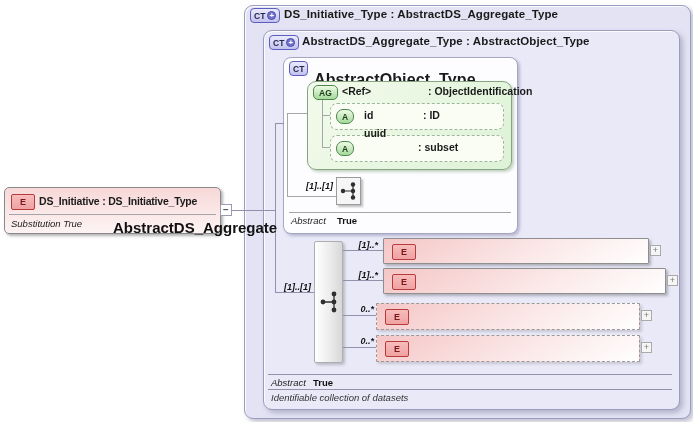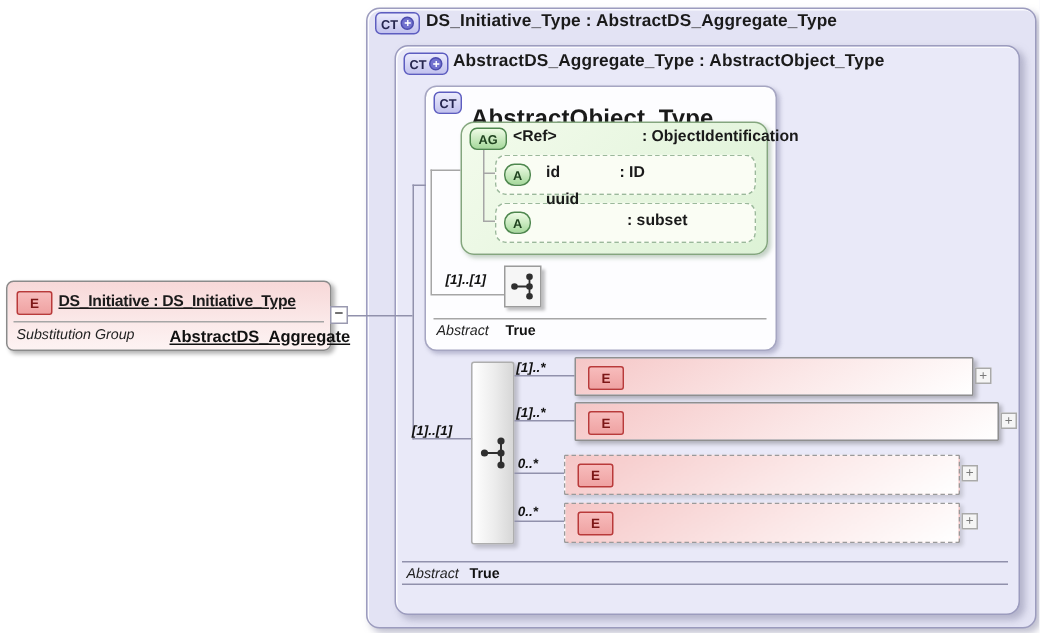--- a/index.html
+++ b/index.html
@@ -33,29 +33,29 @@
            background:linear-gradient(#f7bcbc,#efa2a2);color:#7d1717;font-size:9px;font-weight:bold;
            display:flex;align-items:center;justify-content:center;}
   .badge-gr{position:absolute;height:13px;border:1px solid #4e874e;border-radius:7px;padding:0 5px;
             background:linear-gradient(#eefbe5,#a6d99c);color:#1f421f;font-size:8.5px;font-weight:bold;
             display:inline-flex;align-items:center;}
   
   .ebox{position:absolute;border:1px solid #8f8f8f;border-radius:1px;
         background:linear-gradient(150deg,#f5c6c6 0%,#fbe7e7 55%,#ffffff 100%);
         box-shadow:2px 2px 3px rgba(0,0,0,.25);}
   .ebox.optional{border:1px dashed #9a9a9a;box-shadow:2px 2px 3px rgba(0,0,0,.15);}
-  .elabel{position:absolute;left:40px;top:0;font-size:10.5px;font-weight:bold;letter-spacing:-.2px;white-space:pre;text-decoration:underline;}
+  .elabel{position:absolute;left:40px;top:0;font-size:10.5px;font-weight:bold;letter-spacing:-.2px;white-space:pre;}
   .leftbox{position:absolute;border:1px solid #8a8a8a;border-radius:5px;
            background:linear-gradient(180deg,#f7d8d8 0%,#fbe9e9 60%,#fdf3f3 100%);
            box-shadow:2px 2px 3px rgba(0,0,0,.3);}
   
   .ital{position:absolute;font-style:italic;font-size:9.5px;color:#222;white-space:pre;}
   .bval{position:absolute;font-weight:bold;font-size:9.5px;color:#111;white-space:pre;}
   .card{position:absolute;font-style:italic;font-weight:bold;font-size:9px;color:#111;
-        text-align:center;white-space:pre;}
+        text-align:right;white-space:pre;}
   .attrname{position:absolute;font-weight:bold;font-size:10.5px;white-space:pre;}
   
   .toggle{position:absolute;width:12px;height:12px;background:#fff;border:1px solid #9a9ab0;
           box-sizing:border-box;color:#555;font-size:10px;line-height:9px;text-align:center;font-weight:bold;}
   .plusbtn{position:absolute;width:11px;height:11px;background:#f5f5f5;border:1px solid #a9a9a9;
            box-sizing:border-box;color:#7a7a7a;font-size:9px;line-height:8px;text-align:center;}
   .seqicon{position:absolute;width:25px;height:28px;background:#f6f6f6;border:1px solid #9b9b9b;
            box-shadow:2px 2px 2px rgba(0,0,0,.25);display:flex;align-items:center;justify-content:center;box-sizing:border-box;}
   .seqbar{position:absolute;width:29px;height:122px;border:1px solid #aeaeae;border-radius:2px;
           background:linear-gradient(90deg,#ffffff 0%,#ececec 55%,#d7d7d7 100%);
@@ -92,21 +92,21 @@
   <div class="attrname" style="left:342px;top:85px;">&lt;Ref&gt;</div>
   <div class="attrname" style="left:396px;top:85px;margin-left:32px;">: ObjectIdentification</div>
 
   <div class="vl gray" style="left:322px;top:100px;height:48px;"></div>
   <div class="hl gray" style="left:322px;top:115px;width:8px;"></div>
   <div class="hl gray" style="left:322px;top:147px;width:8px;"></div>
 
   <div class="attrbox" style="left:330px;top:103px;width:172px;height:25px;"></div>
   <div class="badge-gr" style="left:336px;top:109px;">A</div>
   <div class="attrname" style="left:364px;top:109px;">id</div>
-  <div class="attrname" style="left:413px;top:109px;">: ID</div>
+  <div class="attrname" style="left:423px;top:109px;">: ID</div>
 
   <div class="attrbox" style="left:330px;top:135px;width:172px;height:25px;"></div>
   <div class="badge-gr" style="left:336px;top:141px;">A</div>
   <div class="attrname" style="left:364px;top:127px;">uuid</div>
   <div class="attrname" style="left:418px;top:141px;">: subset</div>
 
   <div class="vl gray" style="left:287px;top:113px;height:83px;"></div>
   <div class="hl gray" style="left:287px;top:113px;width:20px;"></div>
   <div class="hl gray" style="left:287px;top:196px;width:49px;"></div>
   <div class="card" style="left:288px;top:181px;width:45px;">[1]..[1]</div>
@@ -165,24 +165,25 @@
 
   <div class="ebox optional" style="left:376px;top:335px;width:262px;height:25px;">
     <div class="badge-e" style="left:8px;top:5px;">E</div>
   </div>
   <div class="plusbtn" style="left:641px;top:342px;">+</div>
 
   <div class="hl" style="left:268px;top:374px;width:404px;"></div>
   <div class="ital" style="left:271px;top:377px;">Abstract</div>
   <div class="bval" style="left:313px;top:377px;">True</div>
   <div class="hl" style="left:268px;top:389px;width:404px;"></div>
+  <div class="note" style="left:271px;top:392px;">Identifiable collection of datasets</div>
 
   <div class="hl" style="left:219px;top:210px;width:56px;"></div>
   <div class="leftbox" style="left:4px;top:187px;width:215px;height:45px;">
     <div class="badge-e" style="left:6px;top:6px;">E</div>
     <div class="elabel" style="left:34px;line-height:26px;font-size:10.5px;">DS_Initiative : DS_Initiative_Type</div>
     <div class="hl gray" style="left:4px;top:26px;width:207px;"></div>
-    <div class="ital" style="left:6px;top:30px;">Substitution Group</div>
-    <div class="bval" style="left:108px;top:30.5px;font-size:11px;text-decoration:underline;">AbstractDS_Aggregate</div>
+    <div class="ital" style="left:6px;top:30px;">Substitution True</div>
+    <div class="bval" style="left:108px;top:30.5px;font-size:15px;">AbstractDS_Aggregate</div>
   </div>
   <div class="toggle" style="left:220px;top:204px;">−</div>
 
 </div>
 
 </body></html>

